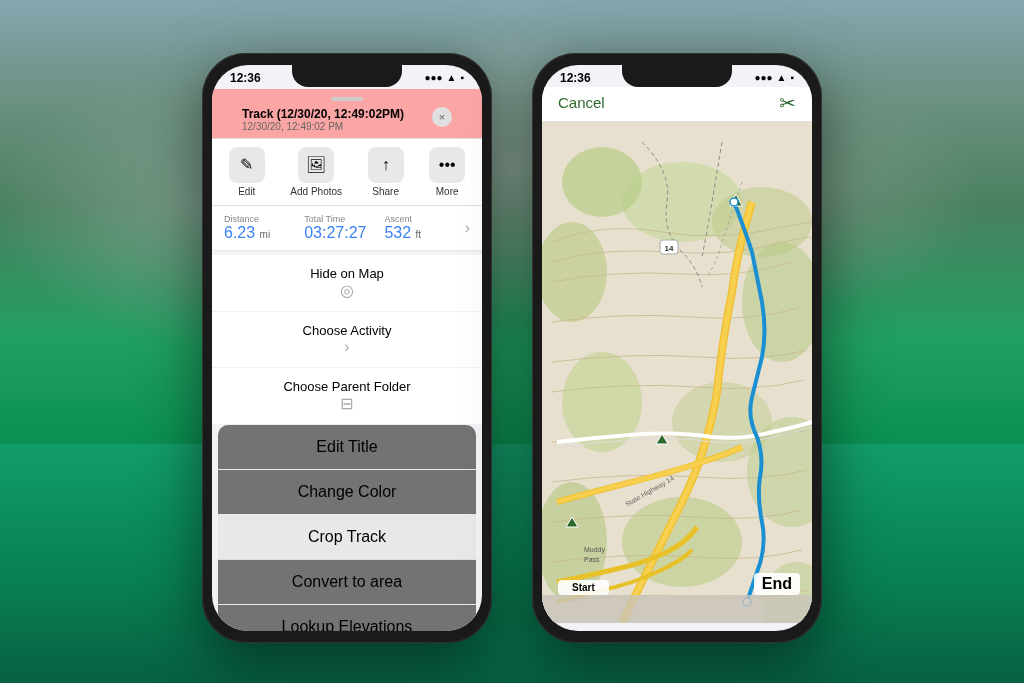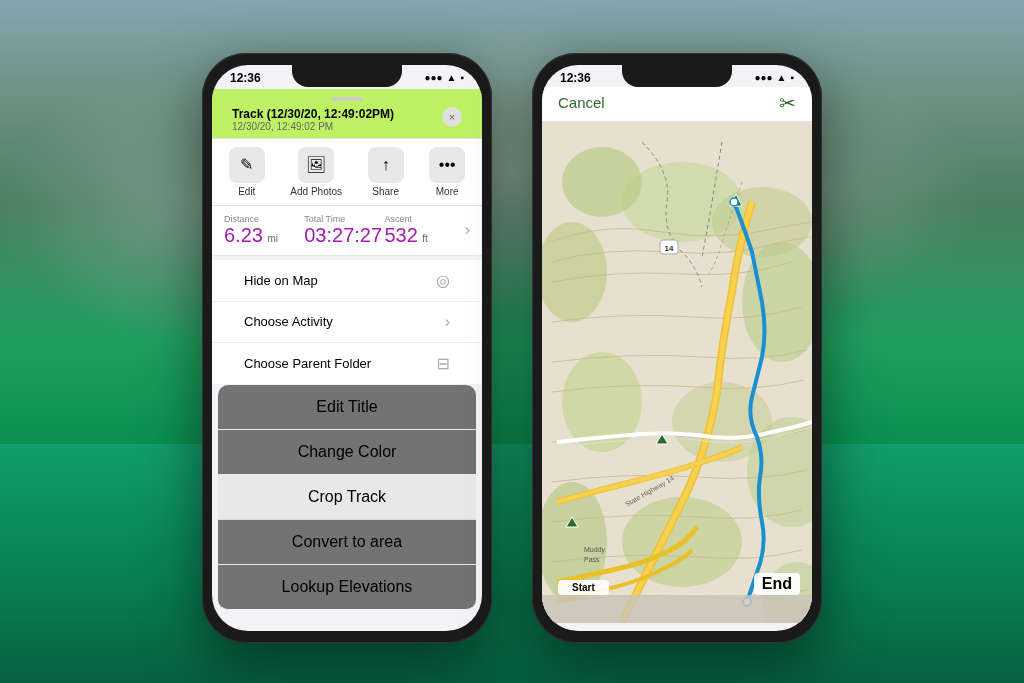--- a/index.html
+++ b/index.html
@@ -99,22 +99,22 @@
       font-size: 11px;
       font-weight: 600;
       color: #000;
       position: relative;
       z-index: 50;
     }
     .status-bar .time { font-size: 12px; font-weight: 700; }
     .status-icons { display: flex; gap: 4px; align-items: center; font-size: 10px; }
 
     .track-header {
-      background: #bef264;
-      padding: 8px 20px 6px;
+      background: #fca5a5;
+      padding: 8px 30px 6px;
       border-bottom: 1px solid #e0e0e0;
       margin-top: 2px;
     }
     .track-title-row {
       display: flex;
       justify-content: space-between;
       align-items: flex-start;
     }
     .track-title {
       font-size: 12px;
@@ -175,44 +175,45 @@
       border-bottom: 1px solid #e8e8e8;
     }
     .stat-item {
       flex: 1;
     }
     .stat-label {
       font-size: 9px;
       color: #888;
     }
     .stat-value {
-      font-size: 20px;
+      font-size: 16px;
       font-weight: 400;
-      color: #a21caf;
+      color: #3b82f6;
     }
     .stat-unit {
       font-size: 10px;
       color: #666;
     }
     .stats-chevron {
       font-size: 16px;
       color: #aaa;
     }
 
     .menu-list {
       background: #fff;
       margin-top: 4px;
     }
     .menu-item {
       display: flex;
-      justify-content: space-between;
-      align-items: center;
-      padding: 11px 32px;
+      justify-content: center;
+      align-items: center;
+      padding: 11px 23px;
       border-bottom: 1px solid #f0f0f0;
       cursor: pointer;
+      flex-direction: column;
     }
     .menu-item-label {
       font-size: 13px;
       color: #000;
     }
     .menu-item-icon {
       font-size: 16px;
       color: #aaa;
     }
     .sheet-item {

